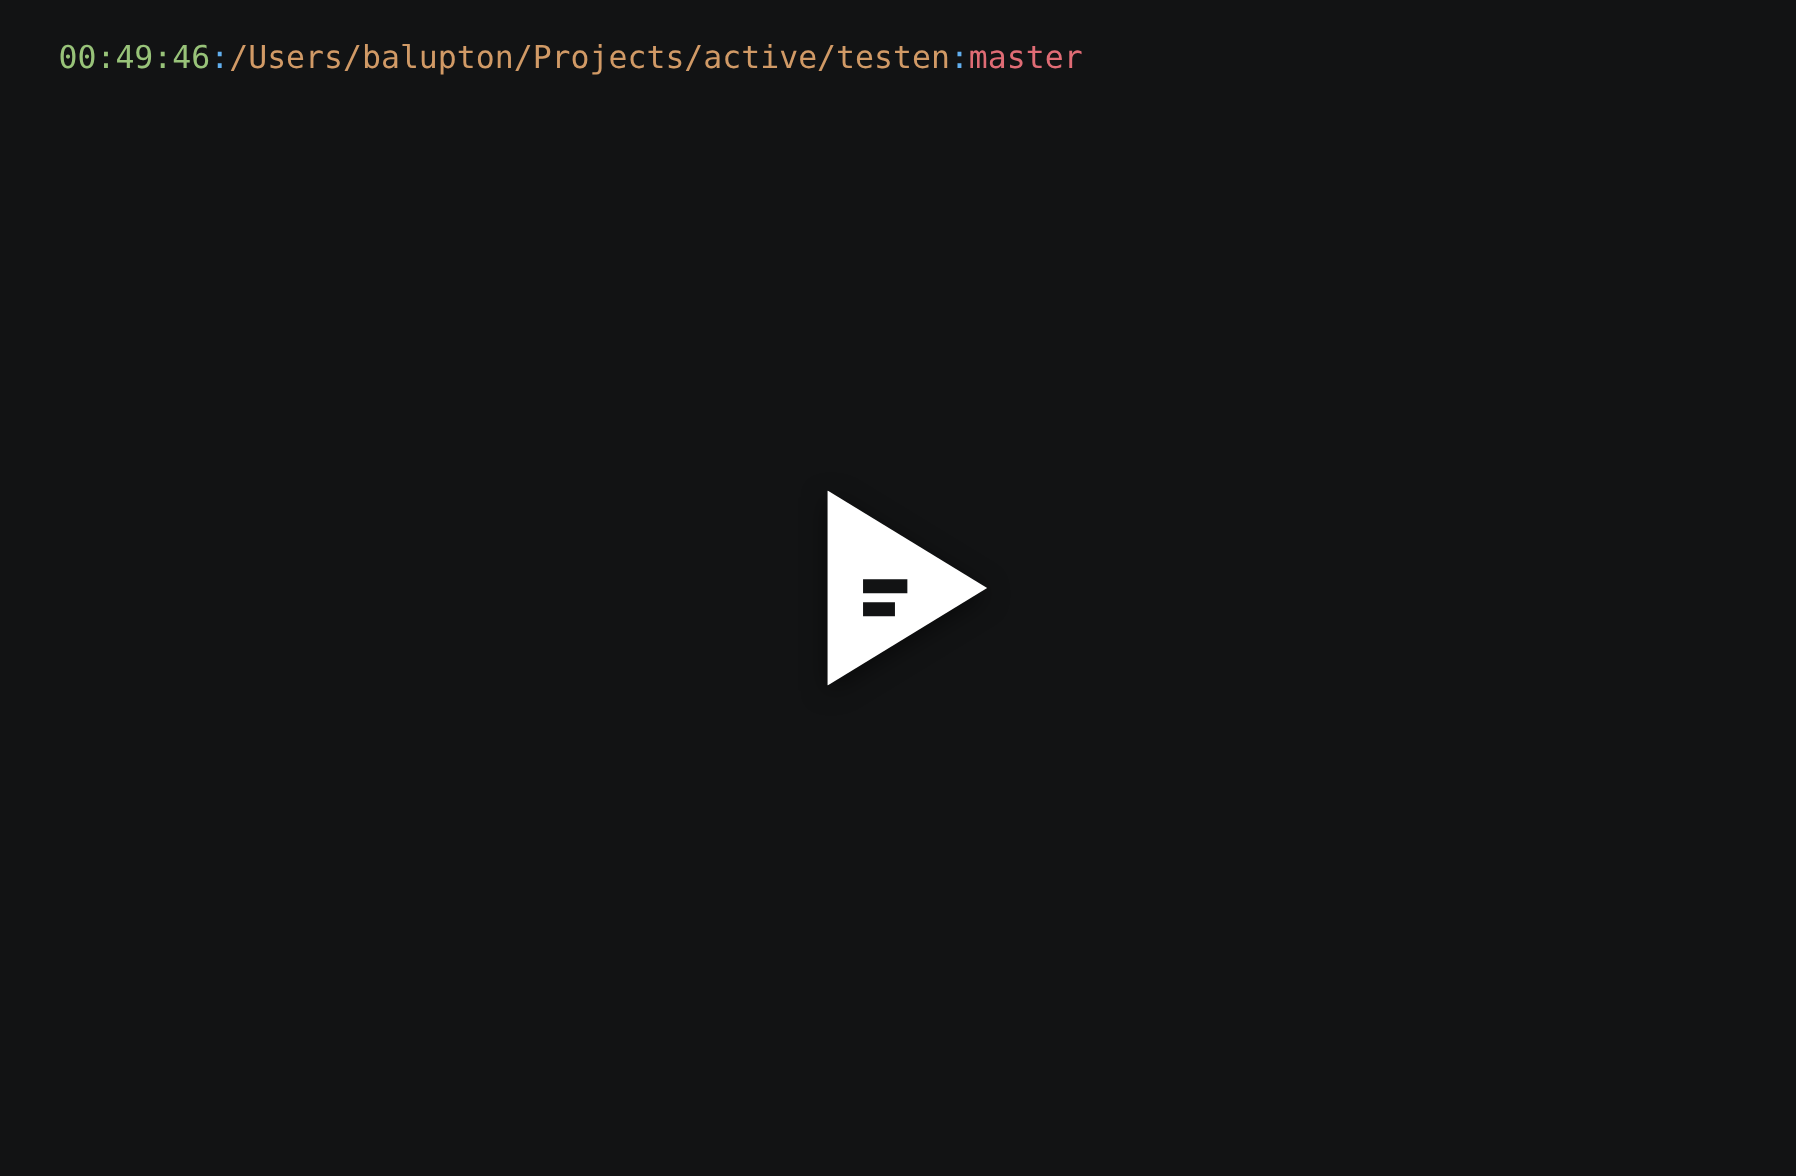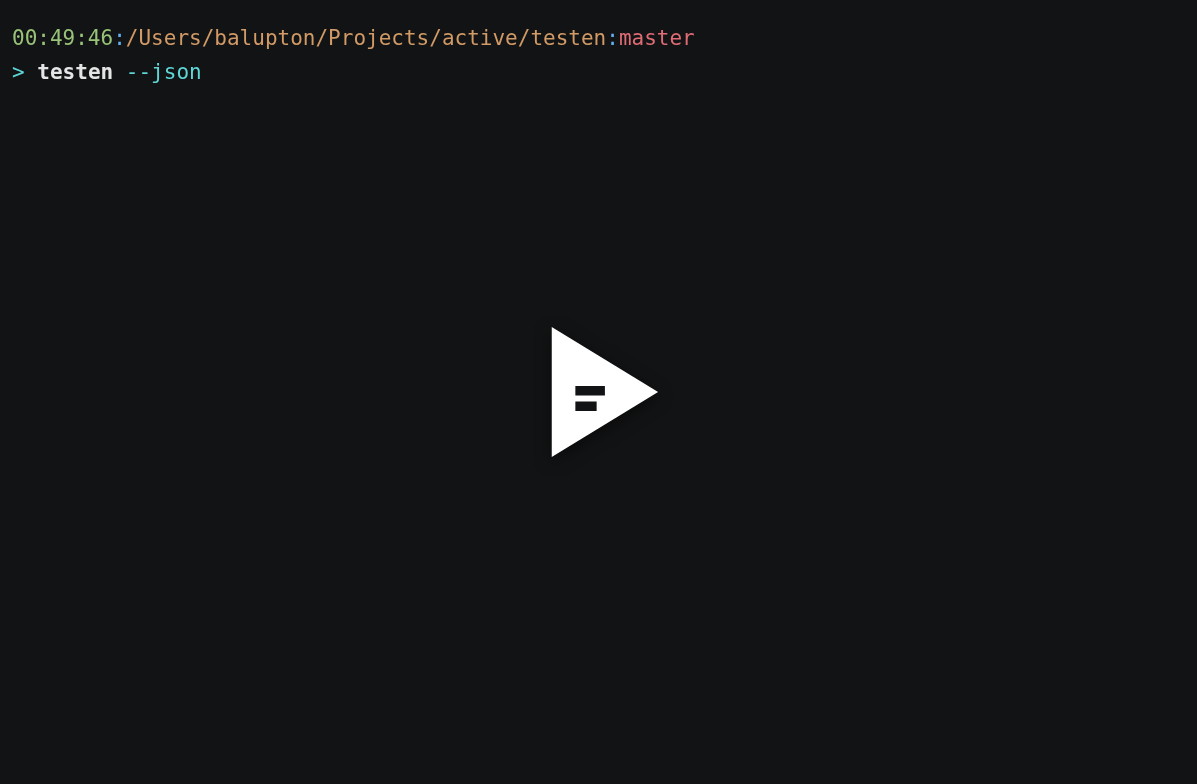--- a/index.html
+++ b/index.html
@@ -13,21 +13,21 @@
       height: 784px;
       background-color: #121314;
       font-family: 'Menlo', 'Monaco', 'Consolas', monospace;
       font-size: 21px;
       line-height: 1.6;
       overflow: hidden;
       position: relative;
     }
     
     .terminal {
-      padding: 22px 12px;
+      padding: 22px 39px;
       color: #c5c8c6;
     }
     
     .prompt-line {
       white-space: pre;
     }
     
     .time {
       color: #98c379;
     }
@@ -74,21 +74,20 @@
     .play-button svg {
       width: 100%;
       height: 100%;
     }
   </style>
 </head>
 <body>
 
 <div class="terminal">
   <div class="prompt-line"><span class="time">00:49:46</span><span class="colon-sep">:</span><span class="path">/Users/balupton/Projects/active/testen</span><span class="colon-sep">:</span><span class="branch">master</span></div>
-  <div class="prompt-line"><span class="prompt-char">&gt;</span> <span class="command">testen</span> <span class="command-arg">--json</span></div>
 </div>
 
 <div class="play-button">
   <svg viewBox="0 0 100 110">
     <path d="M 10 0 L 100 55 L 10 110 Z" fill="#ffffff"></path>
     <path d="M 30 50 L 55 50 L 55 58 L 30 58 Z M 30 63 L 48 63 L 48 71 L 30 71 Z" fill="#121314"></path>
   </svg>
 </div>
 
 </body></html>

